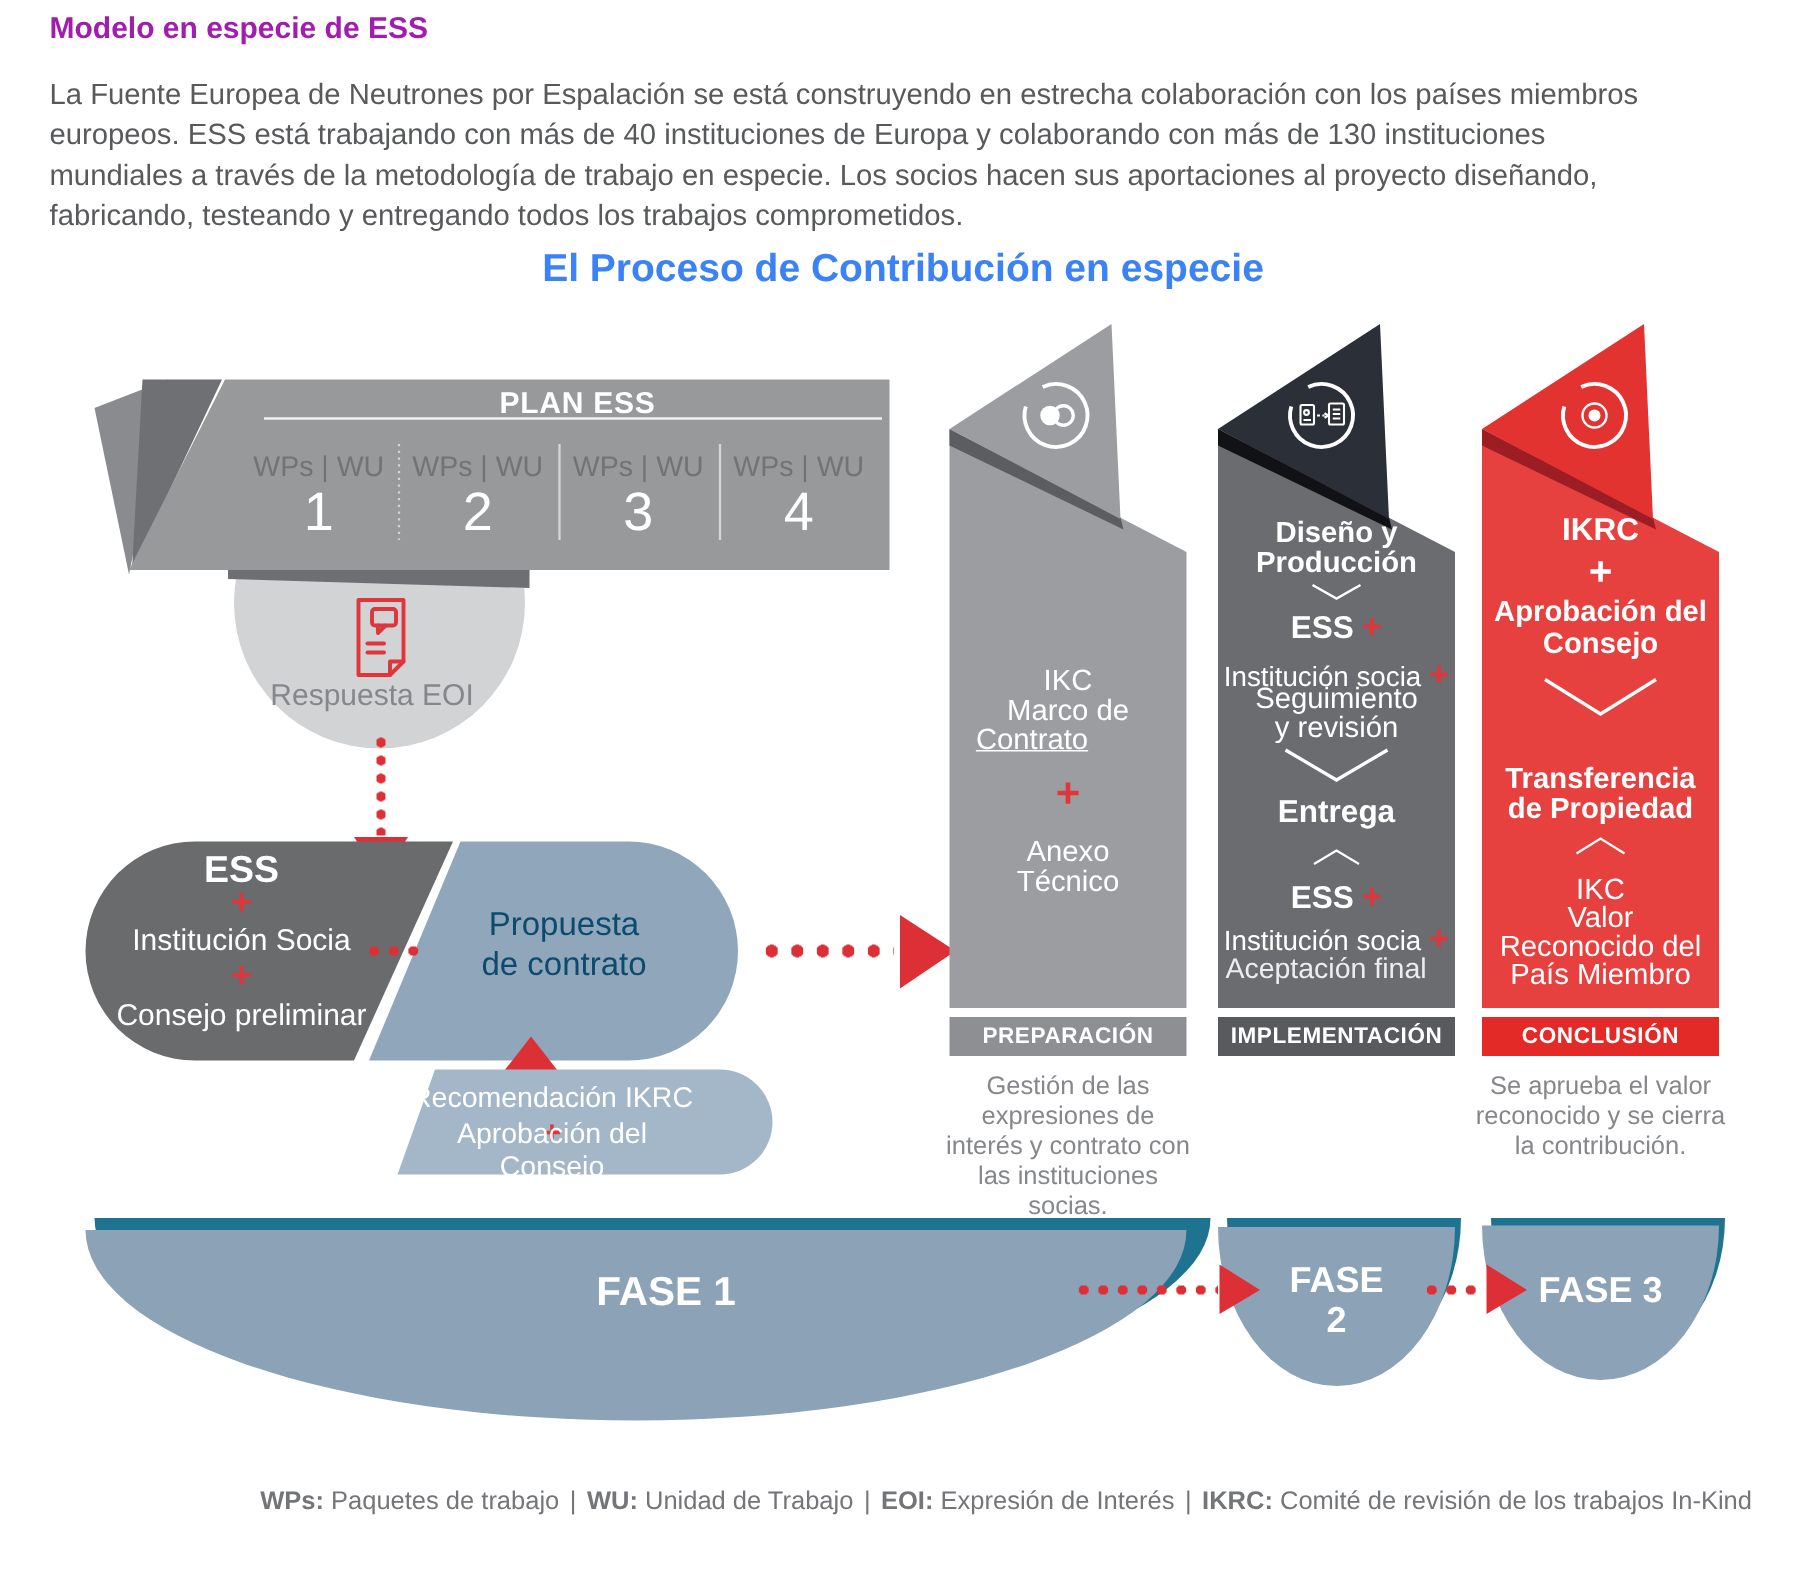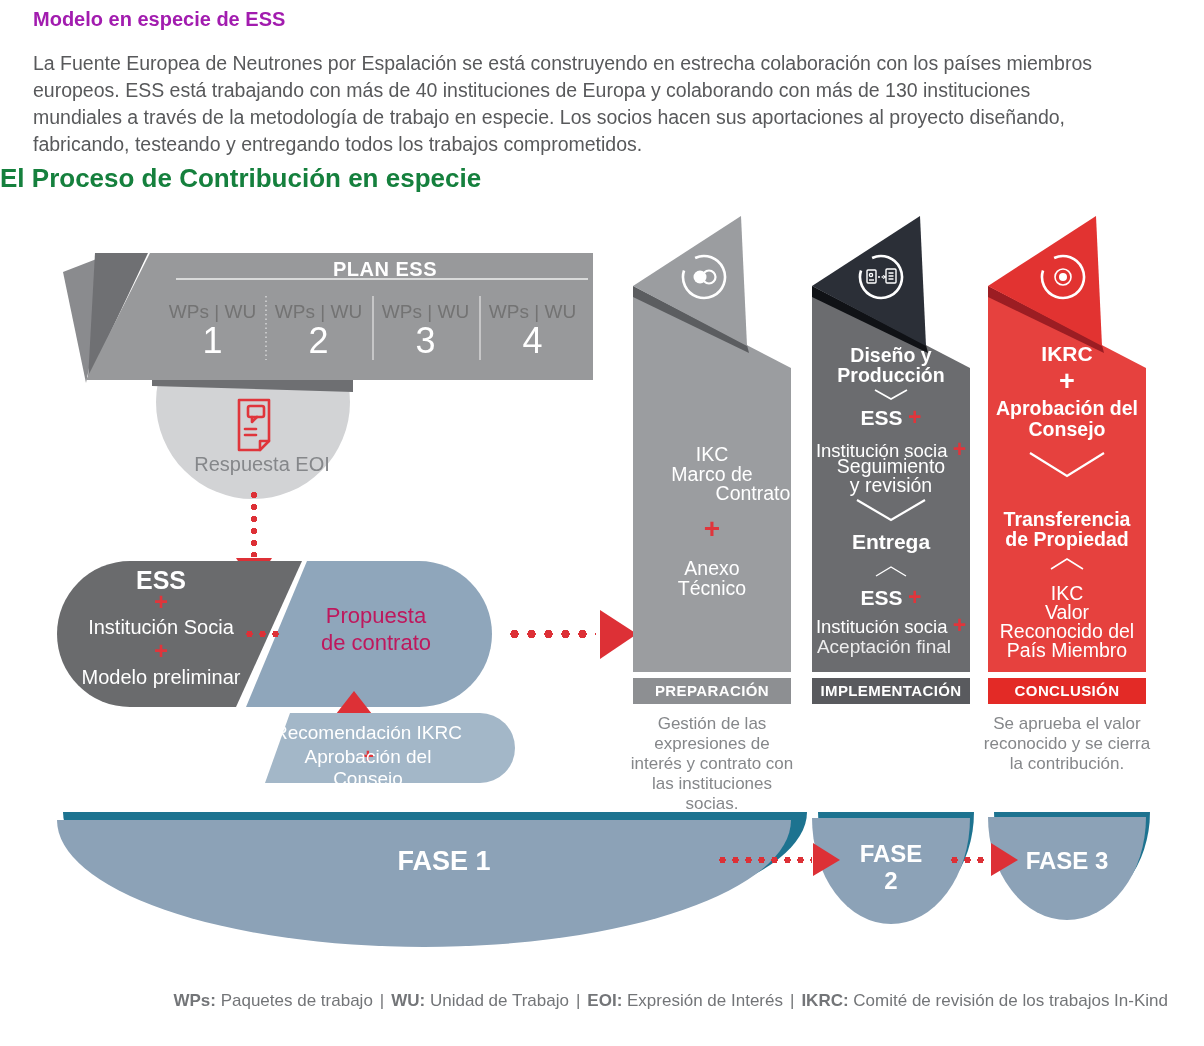--- a/index.html
+++ b/index.html
@@ -5,31 +5,31 @@
   html,body{margin:0;padding:0;background:#ffffff;}
   #canvas{
     position:relative;width:1204px;height:1046px;background:#ffffff;overflow:hidden;
     font-family:"Liberation Sans","DejaVu Sans",sans-serif;
   }
   #shapes{position:absolute;left:0;top:0;z-index:1;}
   .t{position:absolute;z-index:3;}
   .icon{position:absolute;z-index:3;}
   .kicker{font-size:20px;font-weight:bold;color:#a21caf;}
   .intro{font-size:19.5px;line-height:27px;color:#58595b;}
-  .main-title{font-size:26px;font-weight:bold;color:#15803d;}
+  .main-title{font-size:26px;font-weight:bold;color:#3b82f6;text-align:center;}
   .center{text-align:center;}
   .plan-title{font-size:20px;font-weight:600;color:#ffffff;letter-spacing:.5px;}
   .plan-label{font-size:19px;color:#737373;}
   .plan-num{font-size:36px;color:#ffffff;}
   .eoi-label{font-size:20px;color:#85878a;}
   .box-title{font-size:25px;font-weight:bold;color:#ffffff;}
   .box-line{font-size:20px;color:#ffffff;}
   .plus{color:#e0353b;font-weight:bold;}
   .plus-lg{font-size:24px;line-height:20px;}
-  .proposal-line{font-size:22px;color:#be185d;}
+  .proposal-line{font-size:22px;color:#0c4a6e;}
   .reco-line{font-size:19px;color:#ffffff;}
   .stage-line{font-size:19.5px;color:#ffffff;line-height:20px;}
   .stage-bold{font-weight:bold;}
   .band{
     position:absolute;z-index:3;height:26px;line-height:26px;text-align:center;
     font-size:15px;font-weight:bold;color:#ffffff;letter-spacing:.4px;
   }
   .desc{font-size:17px;line-height:20px;color:#85878a;text-align:center;}
   .phase{font-weight:bold;color:#ffffff;text-align:center;}
   .legend{font-size:17px;color:#737578;white-space:nowrap;}
@@ -165,37 +165,37 @@
   <div class="t plan-title center" style="left:185px;top:258px;width:400px;">PLAN ESS</div>
   <div class="t plan-label center" style="left:160px;top:301px;width:105px;">WPs | WU</div>
   <div class="t plan-num center" style="left:160px;top:320px;width:105px;">1</div>
   <div class="t plan-label center" style="left:266px;top:301px;width:105px;">WPs | WU</div>
   <div class="t plan-num center" style="left:266px;top:320px;width:105px;">2</div>
   <div class="t plan-label center" style="left:373px;top:301px;width:105px;">WPs | WU</div>
   <div class="t plan-num center" style="left:373px;top:320px;width:105px;">3</div>
   <div class="t plan-label center" style="left:480px;top:301px;width:105px;">WPs | WU</div>
   <div class="t plan-num center" style="left:480px;top:320px;width:105px;">4</div>
 
-  <div class="t eoi-label center" style="left:162px;top:453px;width:200px;">Respuesta EOI</div>
+  <div class="t eoi-label center" style="left:148px;top:453px;width:200px;">Respuesta EOI</div>
 
   <div class="t box-title center" style="left:61px;top:566px;width:200px;">ESS</div>
   <div class="t plus plus-lg center" style="left:61px;top:592px;width:200px;">+</div>
   <div class="t box-line center" style="left:61px;top:616px;width:200px;">Institución Socia</div>
   <div class="t plus plus-lg center" style="left:61px;top:641px;width:200px;">+</div>
-  <div class="t box-line center" style="left:61px;top:666px;width:200px;">Modelo preliminar</div>
+  <div class="t box-line center" style="left:61px;top:666px;width:200px;">Consejo preliminar</div>
 
   <div class="t proposal-line center" style="left:276px;top:603px;width:200px;">Propuesta</div>
   <div class="t proposal-line center" style="left:276px;top:630px;width:200px;">de contrato</div>
 
   <div class="t reco-line center" style="left:268px;top:722px;width:200px;"><span>Recomendación IKRC</span> <span class="plus" style="font-size:21px;">+</span></div>
   <div class="t reco-line center" style="left:268px;top:746px;width:200px;">Aprobación del Consejo</div>
 
   <div class="t stage-line center" style="left:633px;top:444px;width:158px;">IKC</div>
   <div class="t stage-line center" style="left:633px;top:464px;width:158px;">Marco de</div>
-  <div class="t stage-line center" style="left:669px;top:483px;width:168px;">Contrato</div>
+  <div class="t stage-line center" style="left:604px;top:483px;width:168px;text-decoration:underline;">Contrato</div>
   <div class="t plus center" style="left:633px;top:513px;width:158px;font-size:28px;">+</div>
   <div class="t stage-line center" style="left:633px;top:558px;width:158px;">Anexo</div>
   <div class="t stage-line center" style="left:633px;top:578px;width:158px;">Técnico</div>
   <div class="band" style="left:633px;top:678px;width:158px;background:#8d8f92;">PREPARACIÓN</div>
   <div class="t desc" style="left:627px;top:714px;width:170px;">Gestión de las expresiones de interés y contrato con las instituciones socias.</div>
 
   <div class="t stage-line stage-bold center" style="left:812px;top:345px;width:158px;">Diseño y</div>
   <div class="t stage-line stage-bold center" style="left:812px;top:365px;width:158px;">Producción</div>
   <div class="t stage-line center" style="left:812px;top:407px;width:158px;"><span class="stage-bold" style="font-size:21px;">ESS</span> <span class="plus" style="font-size:23px;">+</span></div>
   <div class="t center" style="left:806px;top:436px;width:170px;font-size:18.5px;color:#fff;"><span>Institución socia</span> <span class="plus" style="font-size:23px;">+</span></div>

